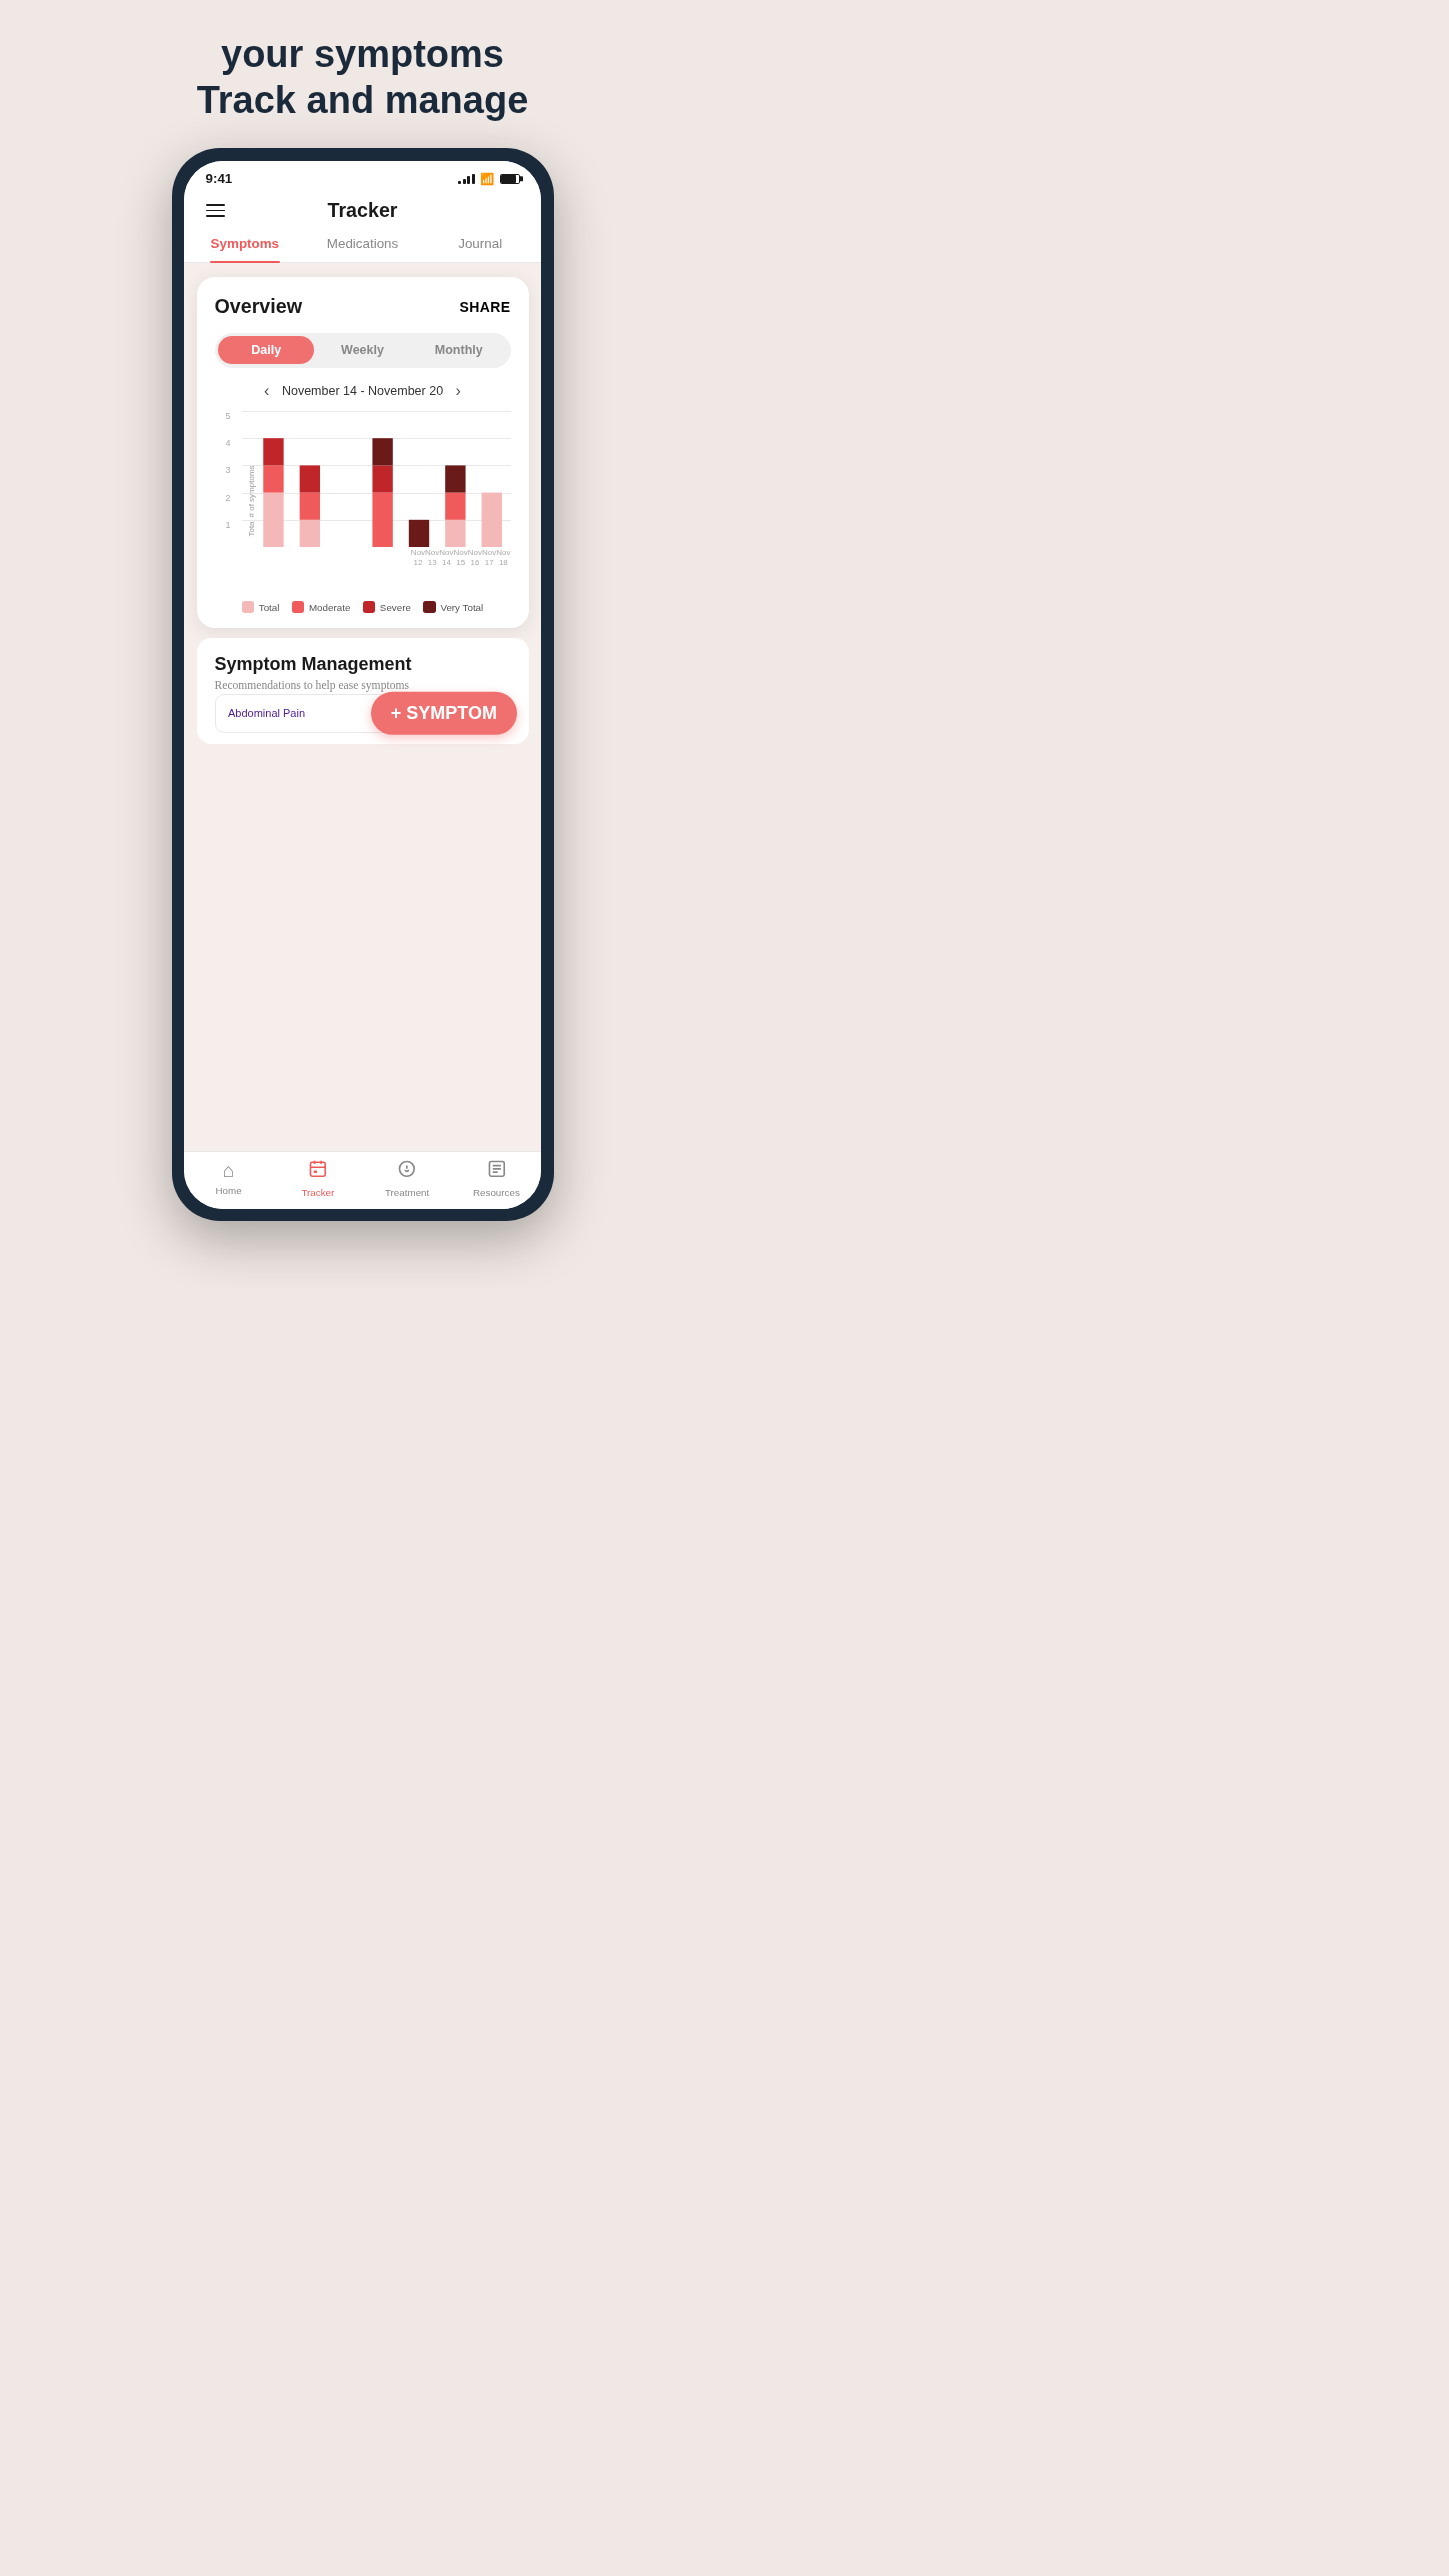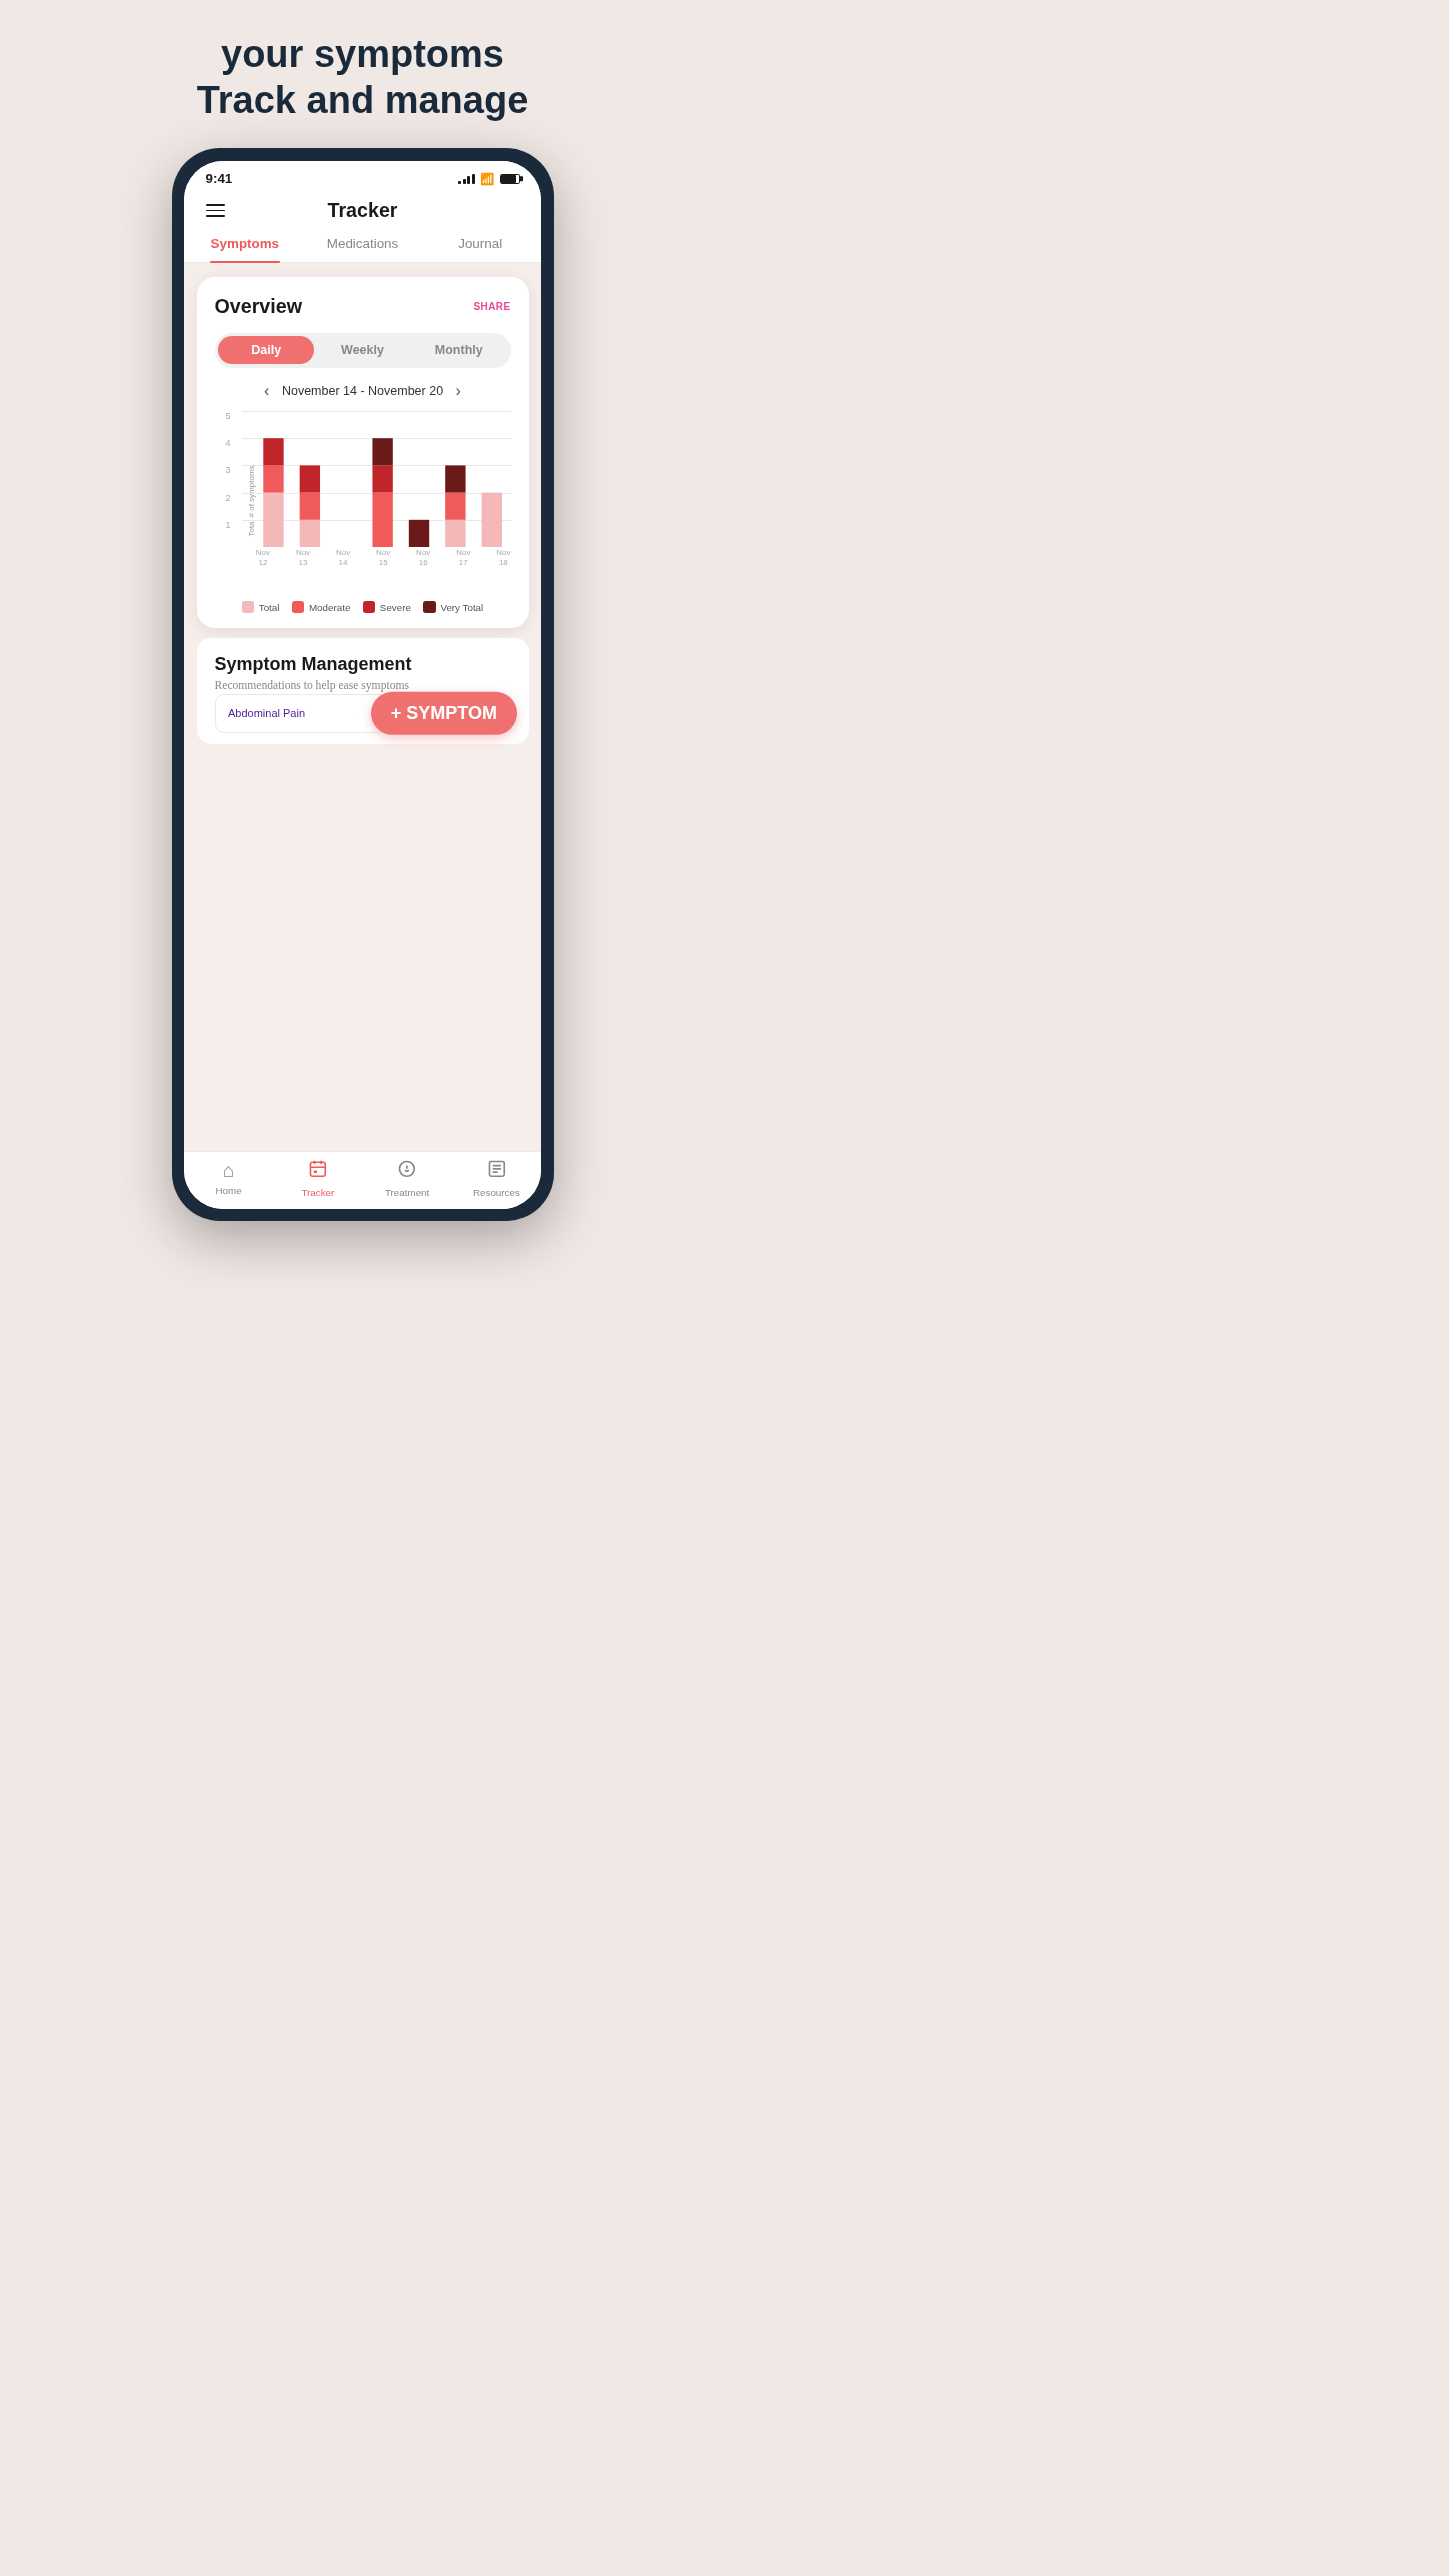--- a/index.html
+++ b/index.html
@@ -204,23 +204,23 @@
       margin-bottom: 14.3px;
     }
 
     .overview-title {
       font-size: 19.7px;
       font-weight: 800;
       color: #1a1a1a;
     }
 
     .share-btn {
-      font-size: 10px;
+      font-size: 14px;
       font-weight: 700;
-      color: #ec4899;
+      color: #000000;
       letter-spacing: 0.4px;
       cursor: pointer;
     }
 
     
     .period-toggle {
       display: flex;
       background: #f0f0f0;
       border-radius: 27px;
       padding: 3.6px;
@@ -516,21 +516,21 @@
 
               <rect x="210" y="140.8" width="28" height="35.2" fill="#6b1a1a"></rect>
 
               <rect x="260" y="140.8" width="28" height="35.2" fill="#f5b8b8"></rect>
               <rect x="260" y="105.6" width="28" height="35.2" fill="#f05a5a"></rect>
               <rect x="260" y="70.4" width="28" height="35.2" fill="#6b1a1a"></rect>
 
               <rect x="310" y="105.6" width="28" height="70.4" fill="#f5b8b8"></rect>
             </svg>
 
-            <div style="position:absolute;bottom:0;left:14.3px;right:0;display:flex;justify-content:space-between;padding:0 0px;">
+            <div style="position:absolute;bottom:0;left:14.3px;right:0;display:flex;justify-content:flex-end;padding:0 0px;">
               <div style="font-size:8px;color:#aaa;text-align:center;line-height:1.3;">Nov<br>12</div>
               <div style="font-size:8px;color:#aaa;text-align:center;line-height:1.3;">Nov<br>13</div>
               <div style="font-size:8px;color:#aaa;text-align:center;line-height:1.3;">Nov<br>14</div>
               <div style="font-size:8px;color:#aaa;text-align:center;line-height:1.3;">Nov<br>15</div>
               <div style="font-size:8px;color:#aaa;text-align:center;line-height:1.3;">Nov<br>16</div>
               <div style="font-size:8px;color:#aaa;text-align:center;line-height:1.3;">Nov<br>17</div>
               <div style="font-size:8px;color:#aaa;text-align:center;line-height:1.3;">Nov<br>18</div>
             </div>
           </div>
         </div>

